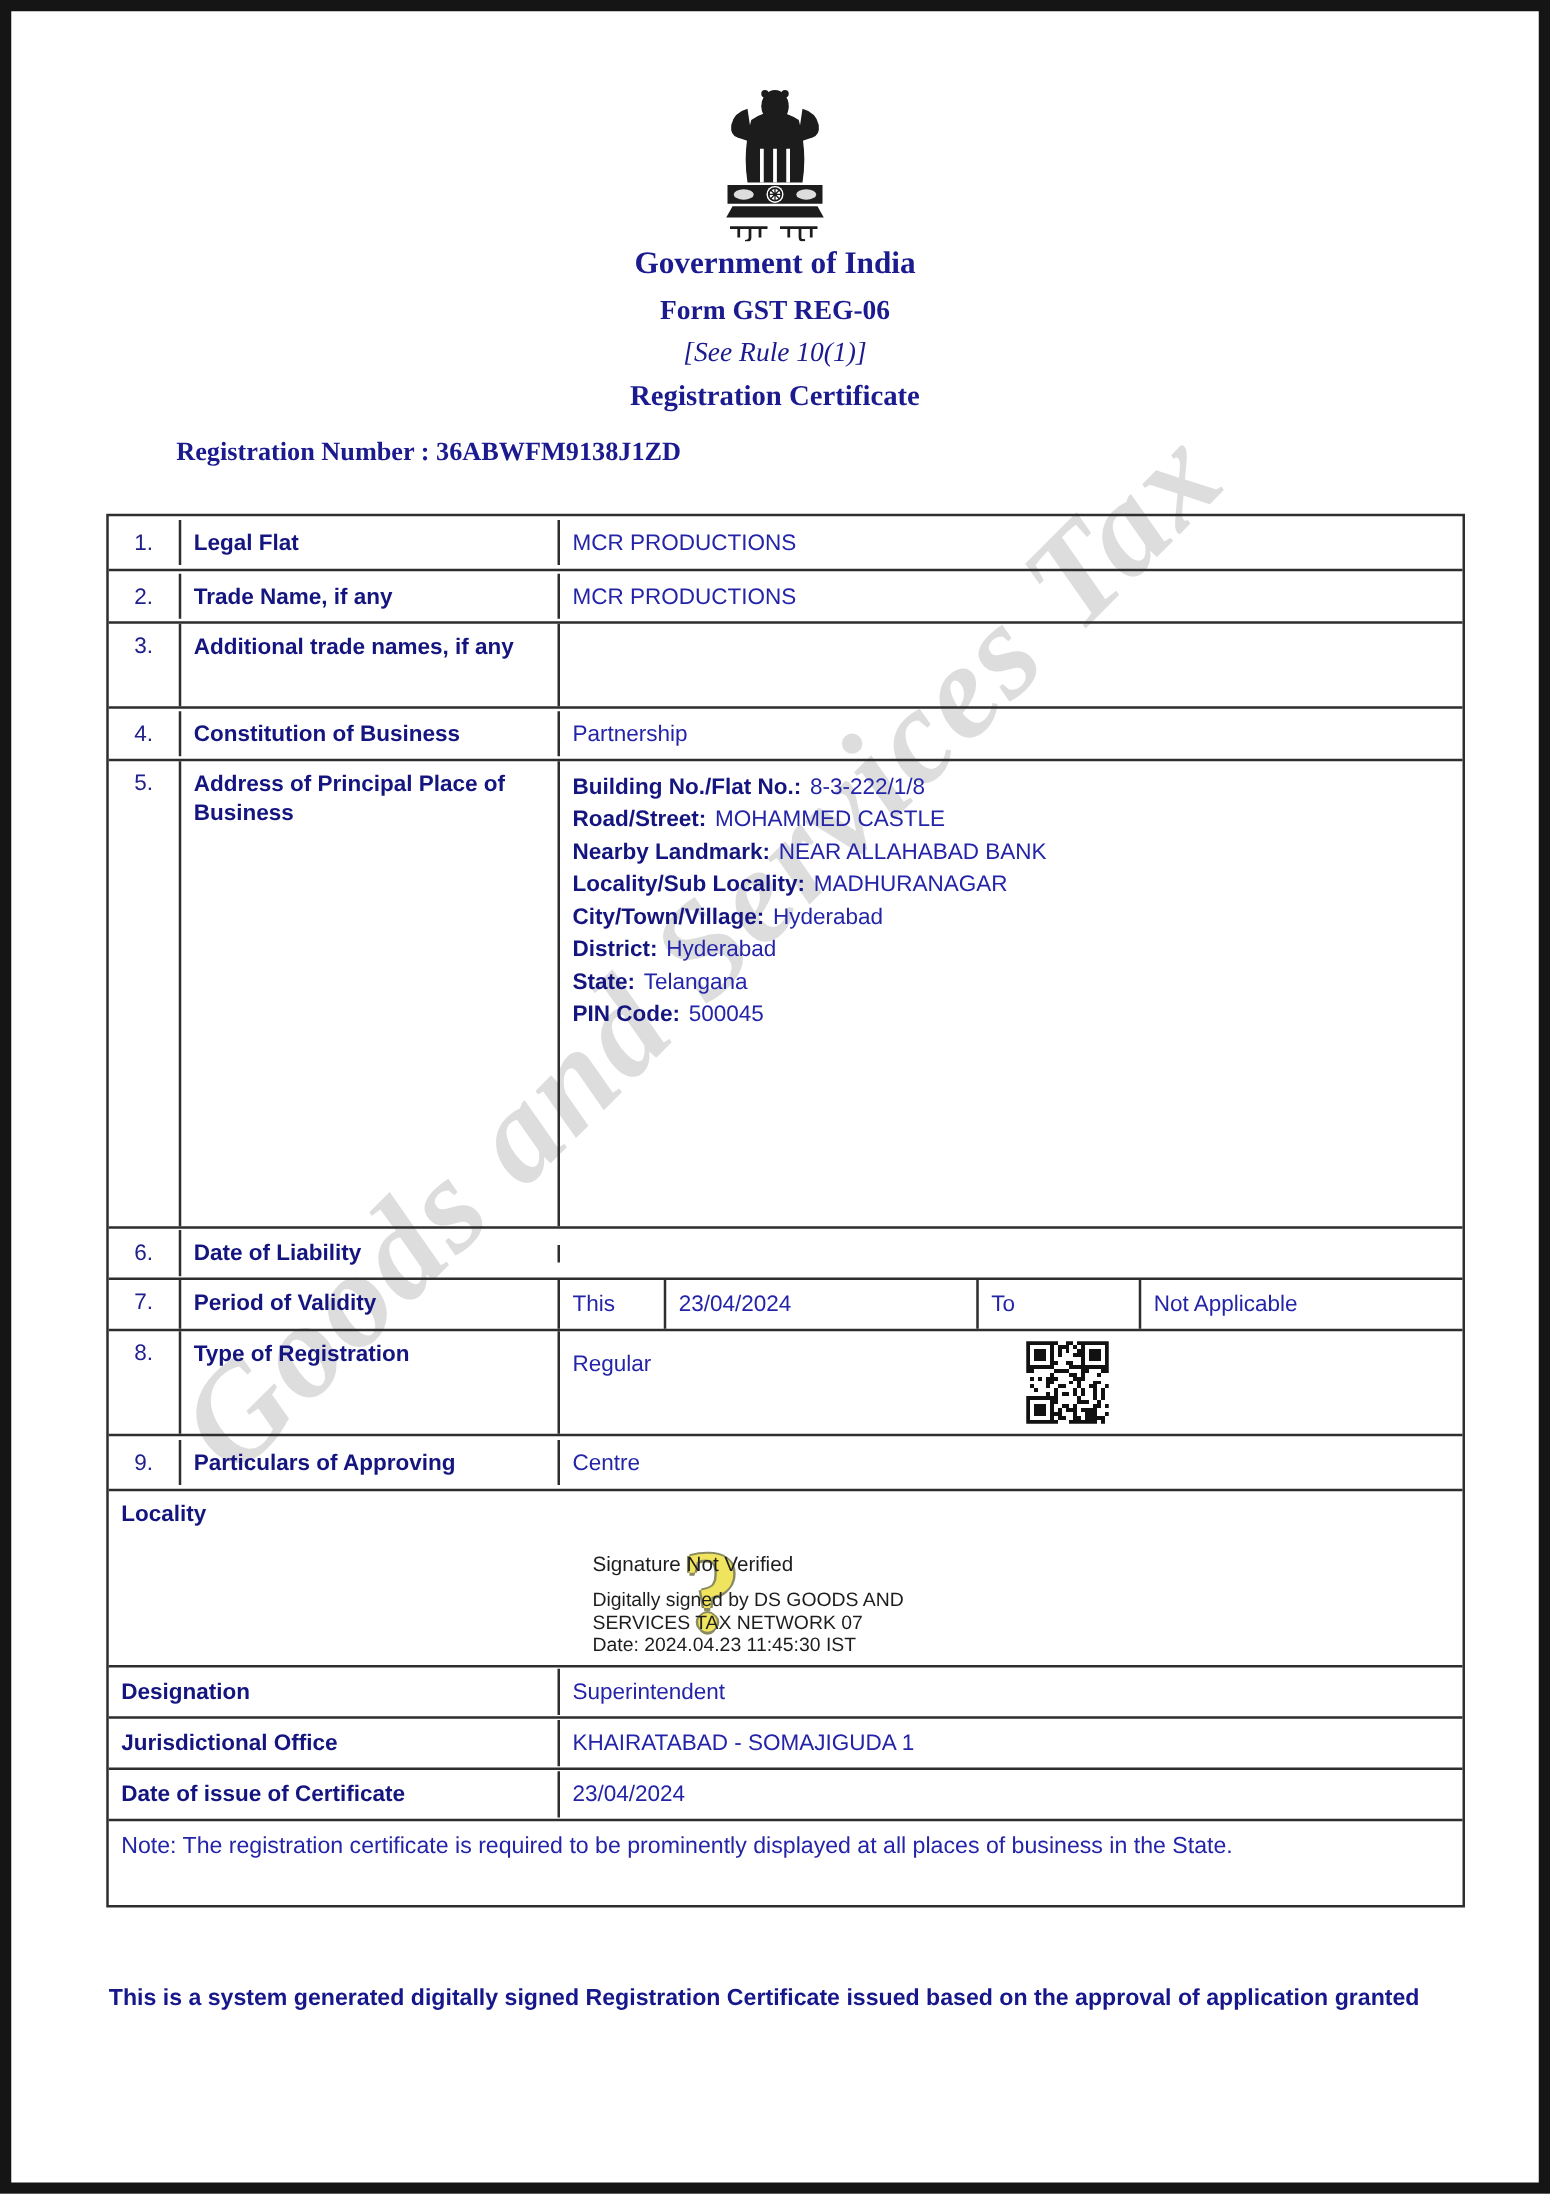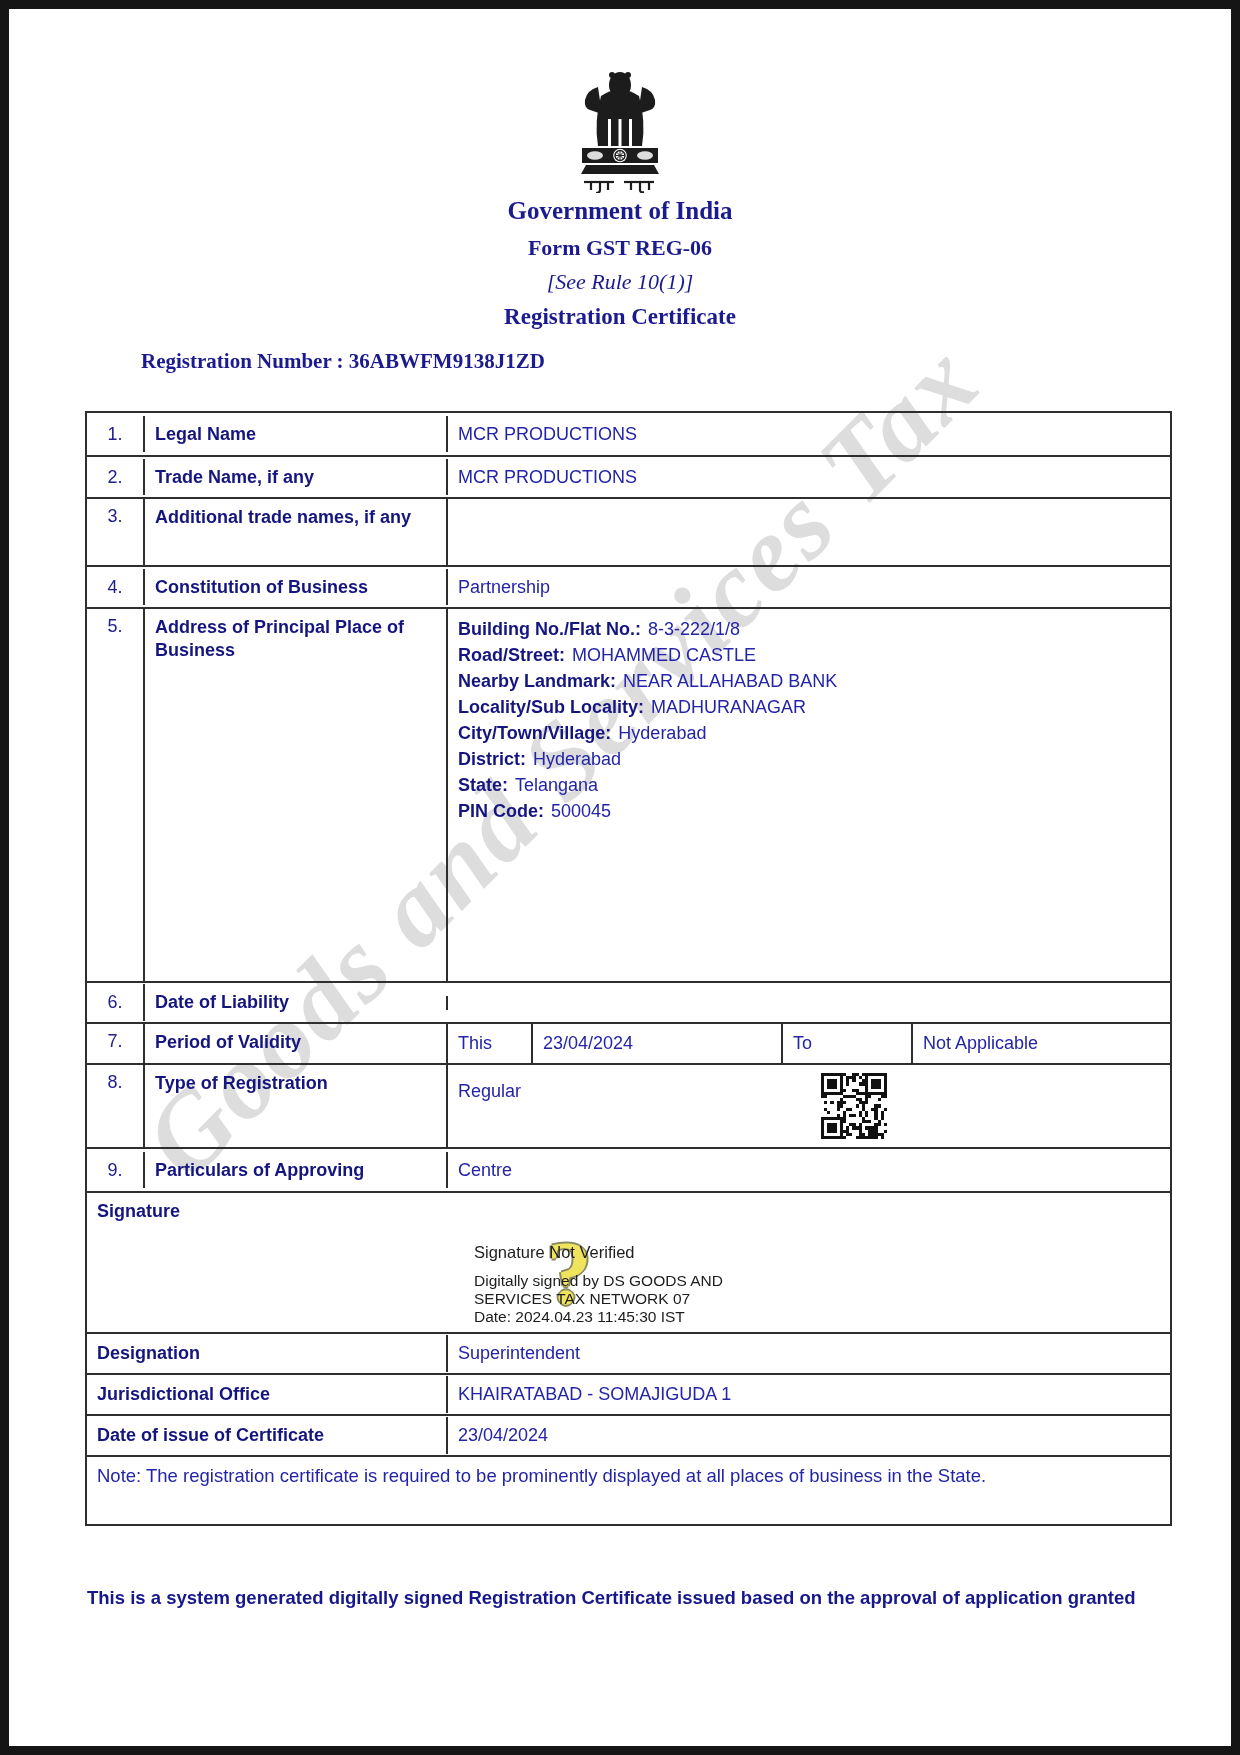--- a/index.html
+++ b/index.html
@@ -140,21 +140,21 @@
 
   <div class="regnum">
     <span>Registration Number :</span>
     <span>36ABWFM9138J1ZD</span>
   </div>
 
   <div class="gtable">
 
     <div class="trow h42 vcenter">
       <div class="cell num">1.</div>
-      <div class="cell"><span class="lbl">Legal Name</span></div>
+      <div class="cell"><span class="lbl">Legal Flat</span></div>
       <div class="cell"><span class="val">MCR PRODUCTIONS</span></div>
     </div>
 
     <div class="trow h42 vcenter">
       <div class="cell num">2.</div>
       <div class="cell"><span class="lbl">Trade Name, if any</span></div>
       <div class="cell"><span class="val">MCR PRODUCTIONS</span></div>
     </div>
 
     <div class="trow h68">
@@ -341,21 +341,21 @@
     </div>
 
     <div class="trow h44 vcenter">
       <div class="cell num">9.</div>
       <div class="cell"><span class="lbl">Particulars of Approving</span></div>
       <div class="cell"><span class="val">Centre</span></div>
     </div>
 
     <div class="trow trow1 h141">
       <div class="cell sigcell">
-        <span class="lbl">Signature</span>
+        <span class="lbl">Locality</span>
         <div class="sigblock">
           <div class="qmark">?</div>
           <div class="signv">Signature Not Verified</div>
           <div class="sigl">Digitally signed by DS GOODS AND</div>
           <div class="sigl">SERVICES TAX NETWORK 07</div>
           <div class="sigl">Date: 2024.04.23 11:45:30 IST</div>
         </div>
       </div>
     </div>
 

